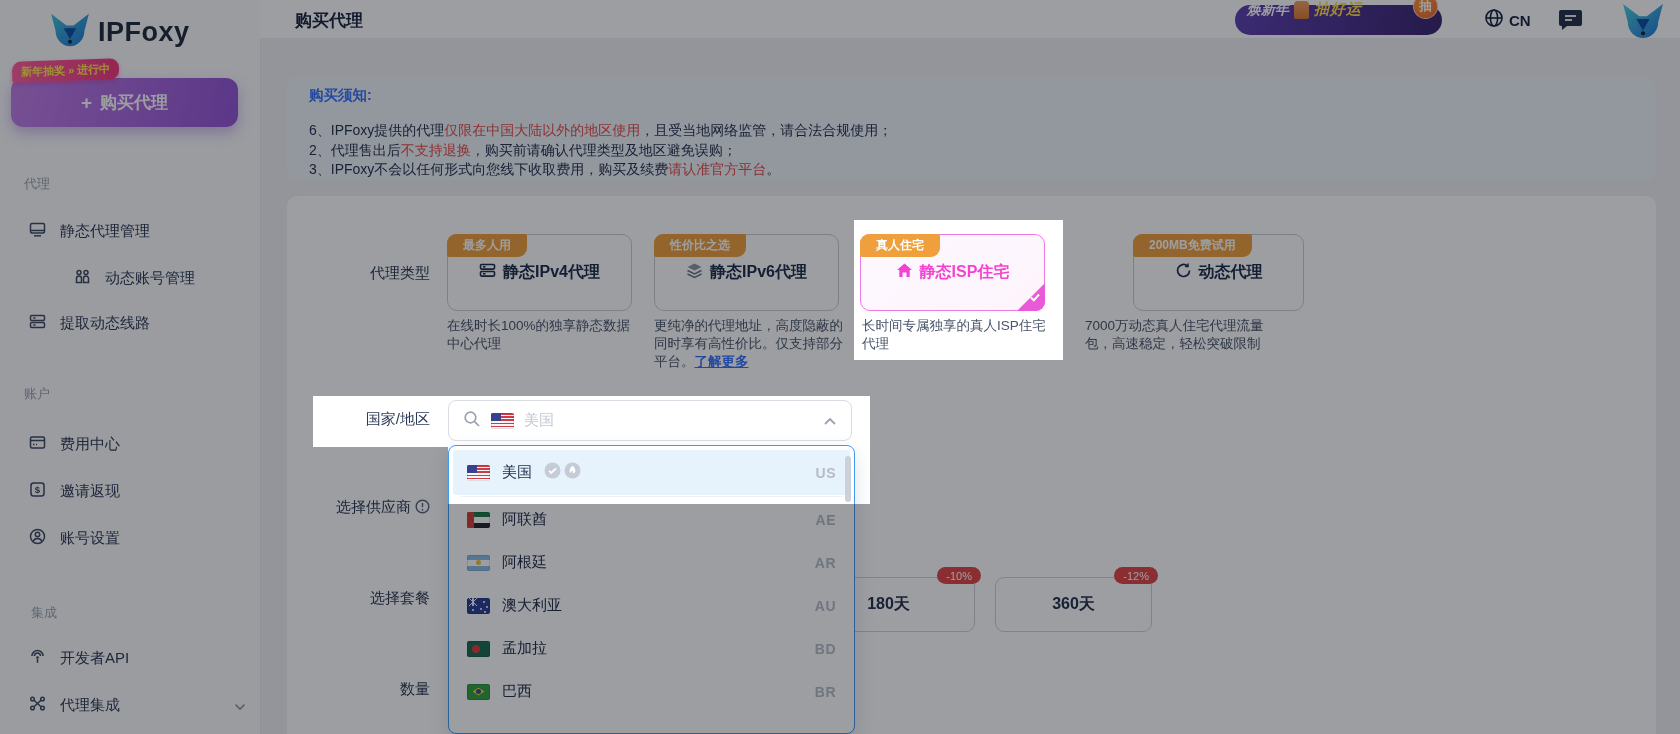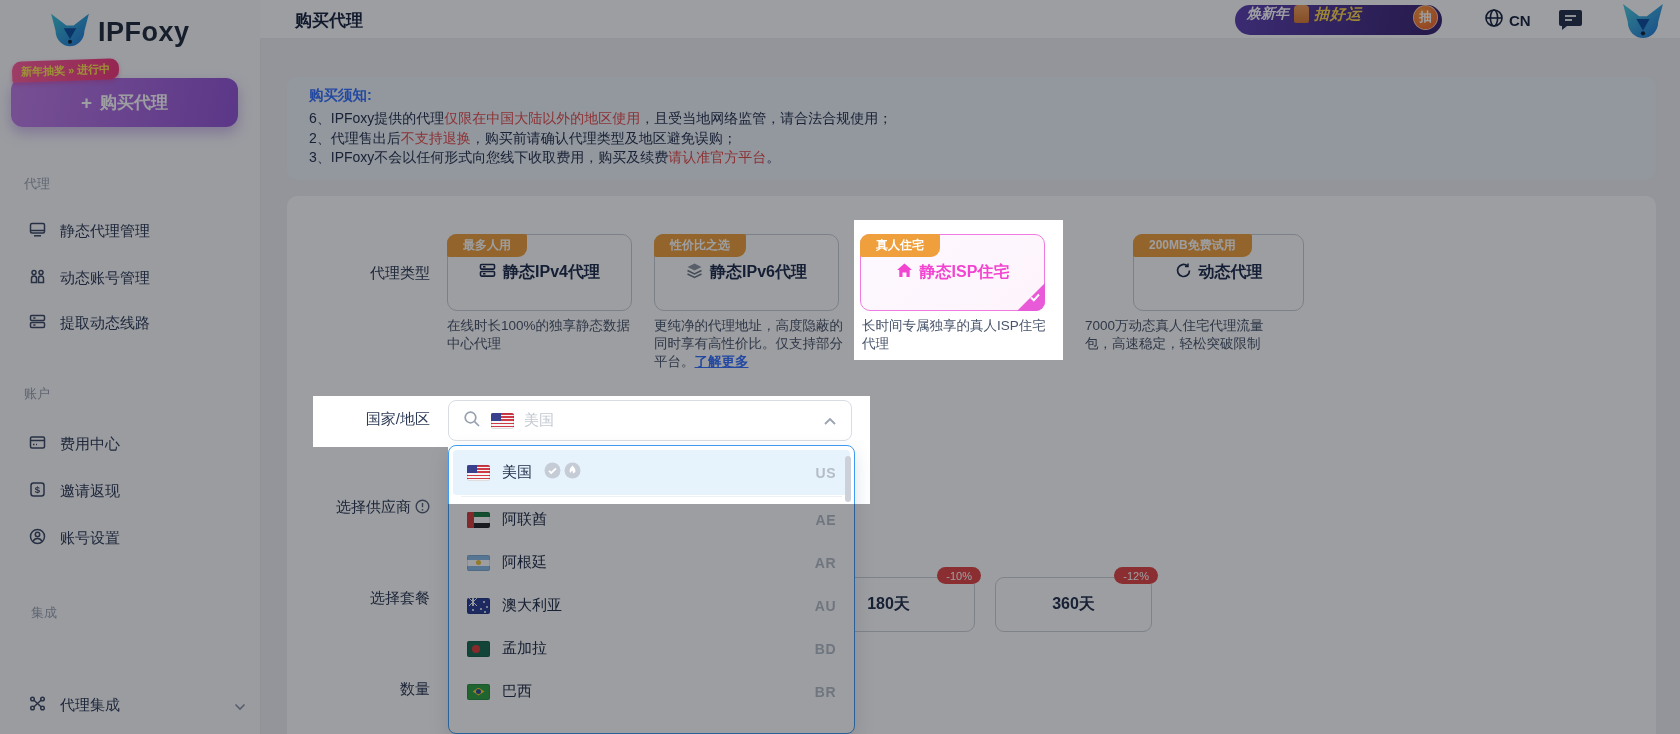--- a/index.html
+++ b/index.html
@@ -12,32 +12,32 @@
   .promo-badge{position:absolute;left:12px;top:60px;z-index:3;background:linear-gradient(95deg,#ff5f9e,#f3377c);color:#ffe94f;font-size:11px;font-weight:700;padding:3px 9px;border-radius:9px 9px 9px 2px;transform:rotate(-2deg);box-shadow:0 2px 4px rgba(220,40,120,.35);}
   .buy-btn{position:absolute;left:11px;top:78px;width:227px;height:49px;border-radius:12px;background:linear-gradient(100deg,#c07de8,#9254d6);color:#fff;font-size:17px;font-weight:700;display:flex;align-items:center;justify-content:center;gap:8px;box-shadow:0 6px 14px rgba(130,70,200,.35);cursor:pointer;}
   .buy-plus{font-size:19px;font-weight:700;}
   .nav-label{position:absolute;left:24px;font-size:13px;color:#98a1b0;}
   .nav-item{position:absolute;left:0;width:260px;height:34px;display:flex;align-items:center;gap:13px;padding-left:28px;box-sizing:border-box;color:#2c3a55;font-size:15px;cursor:pointer;}
   .nav-item svg{flex:none;}
   .nav-chev{position:absolute;right:14px;}
   
   #header{left:260px;top:0;width:1420px;height:38px;background:#ffffff;border-bottom:1px solid #eceef2;z-index:2;}
   .page-title{position:absolute;left:295px;top:9px;font-size:17px;font-weight:800;color:#17233f;z-index:3;}
-  .promo-banner{position:absolute;left:1235px;top:5px;width:207px;height:30px;border-radius:16px;background:linear-gradient(100deg,#5d40b2,#38246f);display:flex;align-items:flex-start;gap:5px;padding:0 4px 4px 12px;box-sizing:border-box;z-index:3;cursor:pointer;}
+  .promo-banner{position:absolute;left:1235px;top:5px;width:207px;height:30px;border-radius:16px;background:linear-gradient(100deg,#5d40b2,#38246f);display:flex;align-items:flex-end;gap:5px;padding:0 4px 16px 12px;box-sizing:border-box;z-index:3;cursor:pointer;}
   .pb-left{color:#fff;font-size:14px;font-weight:800;font-style:italic;}
   .pb-hand{width:15px;height:18px;background:linear-gradient(180deg,#f2a15e,#d87a33);border-radius:4px 4px 2px 2px;}
   .pb-right{color:#ffd84d;font-size:15px;font-weight:800;font-style:italic;letter-spacing:1px;}
   .pb-btn{margin-left:auto;width:25px;height:25px;border-radius:50%;background:radial-gradient(circle at 35% 30%,#ff9a3d,#ef5f2a);border:1.5px solid rgba(255,255,255,.6);color:#fff;font-size:12.5px;font-weight:700;display:flex;align-items:center;justify-content:center;box-sizing:border-box;}
   .lang-switch{position:absolute;left:1484px;top:8px;display:flex;align-items:center;gap:5px;z-index:3;cursor:pointer;}
   .lang-label{font-size:15px;font-weight:800;color:#16233f;}
   .chat-btn{position:absolute;left:1558px;top:8px;z-index:3;cursor:pointer;}
   .avatar-fox{position:absolute;left:1620px;top:2px;z-index:3;cursor:pointer;}
   
   #notice{left:287px;top:77px;width:1369px;height:103px;background:#eef4fb;border-radius:10px;padding:9px 22px;box-sizing:border-box;}
-  .notice-title{font-size:14.5px;font-weight:800;color:#3370ff;margin-bottom:4px;}
+  .notice-title{font-size:14.5px;font-weight:800;color:#3370ff;margin-bottom:16px;}
   .notice-line{font-size:14px;color:#25324d;line-height:19.5px;}
   .red{color:#e34d4d;}
   
   #formpanel{left:287px;top:196px;width:1369px;height:538px;background:#ffffff;border-radius:10px 10px 0 0;}
   .row-label{position:absolute;left:300px;width:130px;display:flex;justify-content:flex-end;align-items:center;gap:4px;font-size:15px;color:#2c3a55;}
   
   .pcard{position:absolute;top:234px;width:185px;height:77px;border:1px solid #c9ced7;border-radius:10px;background:#fff;box-sizing:border-box;display:flex;align-items:center;justify-content:center;gap:7px;cursor:pointer;}
   .pcard-title{font-size:16px;font-weight:700;color:#1c2b4a;}
   .pbadge{position:absolute;top:-1px;left:-1px;background:#efa03c;color:#fff;font-size:12px;font-weight:700;padding:3px 16px;border-radius:9px 2px 9px 2px;}
   .pcard.selected{border:1.5px solid #ef7be2;background:linear-gradient(135deg,#fdf8ff,#fef4fc);}
@@ -108,21 +108,21 @@
 
   <div class="nav-label" style="top:175px;">代理</div>
   <div class="nav-item" style="top:214px;">
     <span><svg width="19" height="19" viewBox="0 0 19 19" fill="none" stroke="#3d4a63" stroke-width="1.5">
           <rect x="2.5" y="3.5" width="14" height="9.5" rx="1.5"></rect>
           <line x1="2.5" y1="10.5" x2="16.5" y2="10.5"></line>
           <line x1="6" y1="15.8" x2="13" y2="15.8"></line>
         </svg></span>
     <span>静态代理管理</span>
   </div>
-  <div class="nav-item" style="top:261px;">
+  <div class="nav-item" style="top:261px;margin-left:45px;">
     <span><svg width="19" height="19" viewBox="0 0 19 19" fill="none" stroke="#3d4a63" stroke-width="1.5">
           <circle cx="6" cy="5.5" r="2"></circle>
           <path d="M3.5 15.5v-4a2.5 2.5 0 0 1 5 0v4z"></path>
           <circle cx="13" cy="5.5" r="2"></circle>
           <path d="M10.5 15.5v-4a2.5 2.5 0 0 1 5 0v4z"></path>
         </svg></span>
     <span>动态账号管理</span>
   </div>
   <div class="nav-item" style="top:306px;">
     <span><svg width="19" height="19" viewBox="0 0 19 19" fill="none" stroke="#3d4a63" stroke-width="1.5">
@@ -153,20 +153,29 @@
   <div class="nav-item" style="top:521px;">
     <span><svg width="19" height="19" viewBox="0 0 19 19" fill="none" stroke="#3d4a63" stroke-width="1.5">
           <circle cx="9.5" cy="9.5" r="7"></circle>
           <circle cx="9.5" cy="7.5" r="2.2"></circle>
           <path d="M5 14.5c.8-2 2.5-3 4.5-3s3.7 1 4.5 3"></path>
         </svg></span>
     <span>账号设置</span>
   </div>
 
   <div class="nav-label" style="top:604px;margin-left:7px;">集成</div>
+  <div class="nav-item" style="top:641px;">
+    <span><svg width="19" height="19" viewBox="0 0 19 19" fill="none" stroke="#3d4a63" stroke-width="1.5">
+          <path d="M4 9a5.5 5.5 0 0 1 11 0"></path>
+          <path d="M6.5 9a3 3 0 0 1 6 0"></path>
+          <circle cx="9.5" cy="10.5" r="1.3" fill="#3d4a63" stroke="none"></circle>
+          <path d="M9.5 11.8v4"></path>
+        </svg></span>
+    <span>开发者API</span>
+  </div>
   <div class="nav-item" style="top:688px;">
     <span><svg width="19" height="19" viewBox="0 0 19 19" fill="none" stroke="#3d4a63" stroke-width="1.5">
           <circle cx="4.5" cy="5" r="1.8"></circle>
           <circle cx="14.5" cy="5" r="1.8"></circle>
           <circle cx="4.5" cy="14" r="1.8"></circle>
           <circle cx="14.5" cy="14" r="1.8"></circle>
           <path d="M6 6.2l7 6.6M13 6.2l-7 6.6"></path>
         </svg></span>
     <span>代理集成</span>
     <span class="nav-chev"><svg width="12" height="8" viewBox="0 0 12 8" fill="none" stroke="#8a93a3" stroke-width="1.6">

